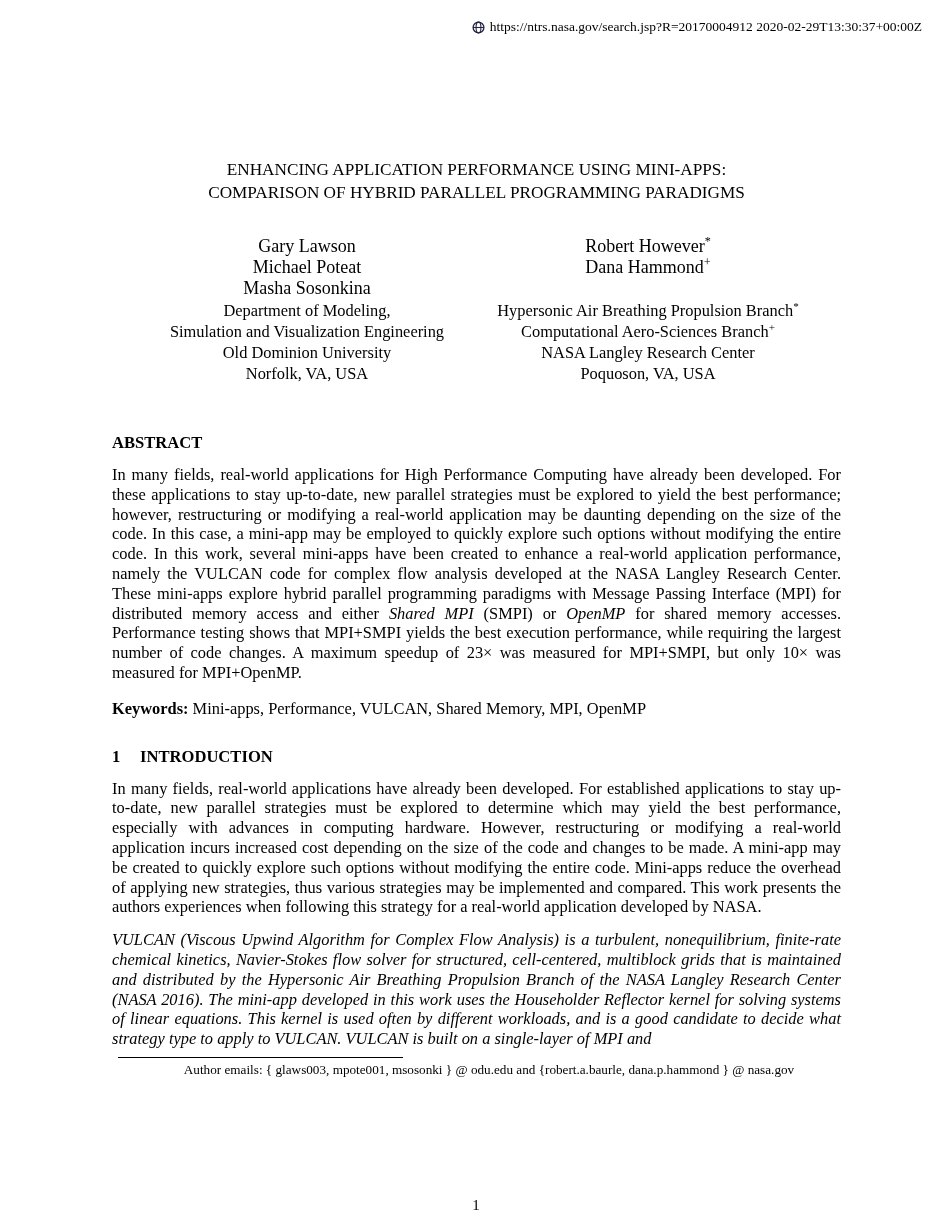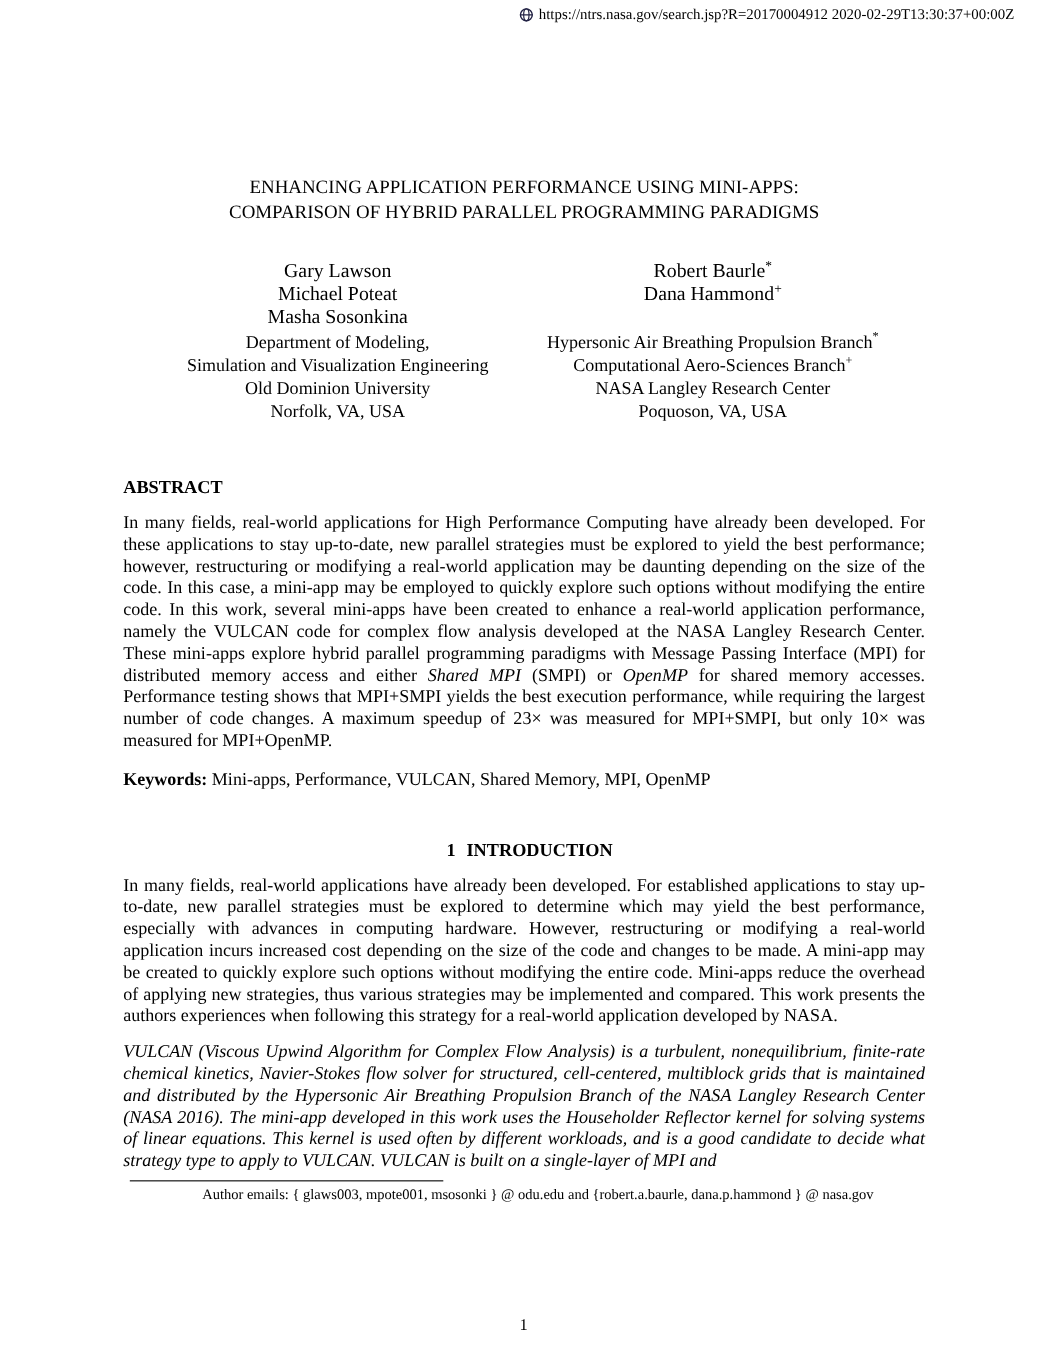--- a/index.html
+++ b/index.html
@@ -5,38 +5,38 @@
   * { margin:0; padding:0; box-sizing:border-box; }
   html, body { background:#ffffff; }
   body {
     width:952px; height:1232px;
     position:relative;
     font-family:"Liberation Serif","DejaVu Serif",serif;
     color:#000;
     overflow:hidden;
   }
   .header {
-    position:absolute; top:5px; right:30px;
+    position:absolute; top:19px; right:30px;
     display:flex; align-items:center; gap:5px;
     font-size:13.5px;
   }
   .header .globe { display:inline-flex; align-items:center; }
   .content { padding:158px 111px 0 112px; }
   .title {
     text-align:center; font-weight:normal;
     font-size:17.2px; line-height:23px;
   }
   .cols { display:flex; }
   .col-left { width:390px; text-align:center; }
   .col-right { width:360px; margin-left:-34px; text-align:center; }
   .authors { margin-top:32px; font-size:18px; line-height:21px; }
   .affils  { margin-top:1px; font-size:16.4px; line-height:21px;font-family:Liberation Serif, serif; }
   .heading { font-weight:bold; font-size:16.6px; line-height:20px; }
   .h-abstract { margin-top:49px; }
-  .h-section  { margin-top:44px;text-align:center; }
+  .h-section  { margin-top:28px; }
   .sec-num { display:inline-block; width:28px; }
   .body-text {
     text-align:justify;
     font-size:16.4px; line-height:19.8px;
   }
   .p-abstract { margin-top:12px; }
   .keywords { margin-top:16px; text-align:left; }
   .keywords b { font-weight:bold; }
   .p-intro1 { margin-top:12px; }
   .p-intro2 { margin-top:13px;font-style:italic; }
@@ -73,21 +73,21 @@
       <div>COMPARISON OF HYBRID PARALLEL PROGRAMMING PARADIGMS</div>
     </div>
 
     <div class="cols authors">
       <div class="col-left">
         <div>Gary Lawson</div>
         <div>Michael Poteat</div>
         <div>Masha Sosonkina</div>
       </div>
       <div class="col-right">
-        <div><span>Robert Baurle</span><sup>*</sup></div>
+        <div><span>Robert However</span><sup>*</sup></div>
         <div><span>Dana Hammond</span><sup>+</sup></div>
       </div>
     </div>
 
     <div class="cols affils">
       <div class="col-left">
         <div>Department of Modeling,</div>
         <div>Simulation and Visualization Engineering</div>
         <div>Old Dominion University</div>
         <div>Norfolk, VA, USA</div>

